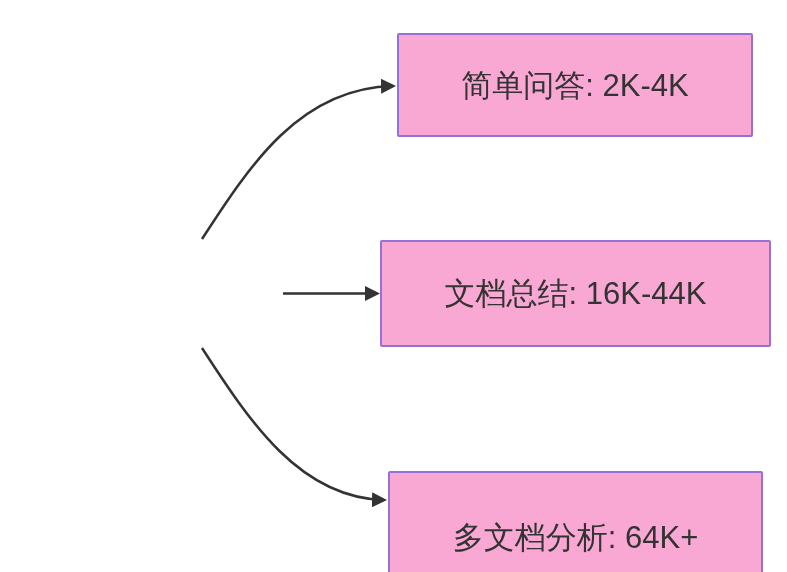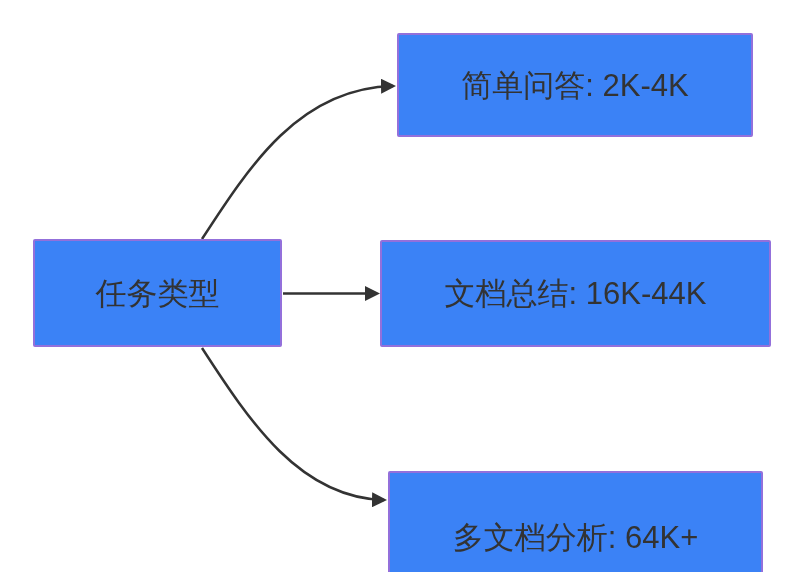--- a/index.html
+++ b/index.html
@@ -27,21 +27,21 @@
     fill: none;
     stroke: #333333;
     stroke-width: 2.5px;
   }
   .node {
     position: absolute;
     box-sizing: border-box;
     display: flex;
     align-items: center;
     justify-content: center;
-    background: #3b82f6;
+    background: #f9a8d4;
     border: 2px solid #9370DB;
     border-radius: 2px;
     color: #333333;
     font-size: 31px;
     line-height: 1;
     white-space: nowrap;
     text-align: center;
   }
   .node-root   { left: 33px;  top: 239px; width: 249px; height: 108px; }
   .node-top    { left: 397px; top: 33px;  width: 356px; height: 104px; }
@@ -57,23 +57,20 @@
     <defs>
       <marker id="arrowhead" viewBox="0 0 10 10" refX="8" refY="5" markerWidth="6" markerHeight="6" orient="auto" markerUnits="strokeWidth">
         <path d="M0,0 L10,5 L0,10 z" fill="#333333"></path>
       </marker>
     </defs>
     <path class="edge" d="M202,239 C250,165 300,88 393,86" marker-end="url(#arrowhead)"></path>
     <path class="edge" d="M283,293.5 L377,293.5" marker-end="url(#arrowhead)"></path>
     <path class="edge" d="M202,348 C250,422 300,498 384,500" marker-end="url(#arrowhead)"></path>
   </svg>
 
-  <div class="node node-root">
-    <span>任务类型</span>
-  </div>
 
   <div class="node node-top">
     <span>简单问答: 2K-4K</span>
   </div>
 
   <div class="node node-middle">
     <span>文档总结: 16K-44K</span>
   </div>
 
   <div class="node node-bottom">

